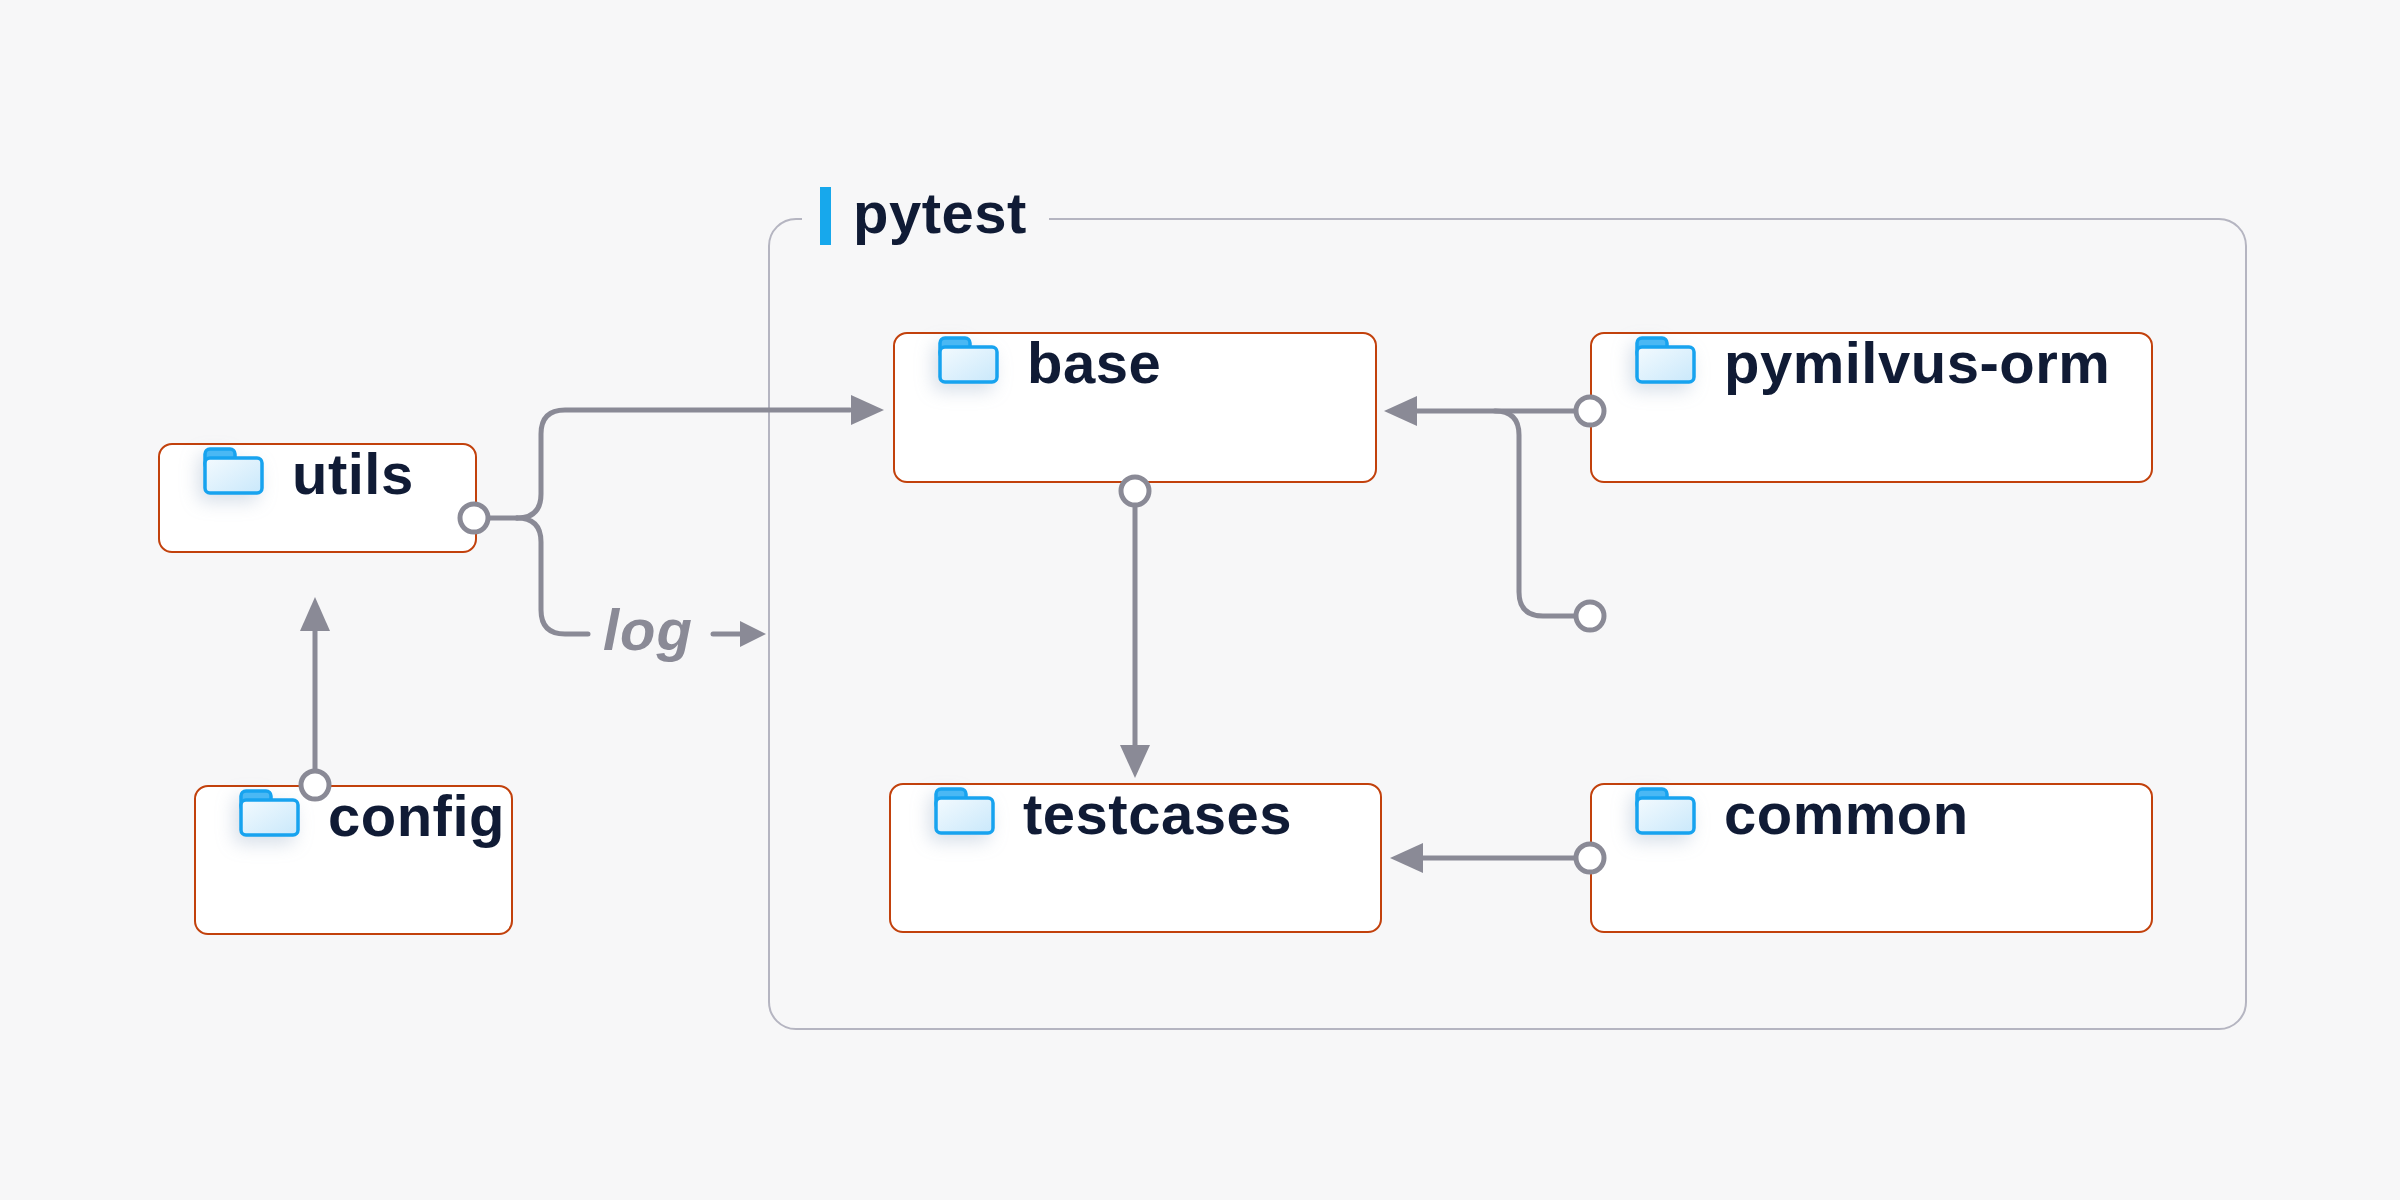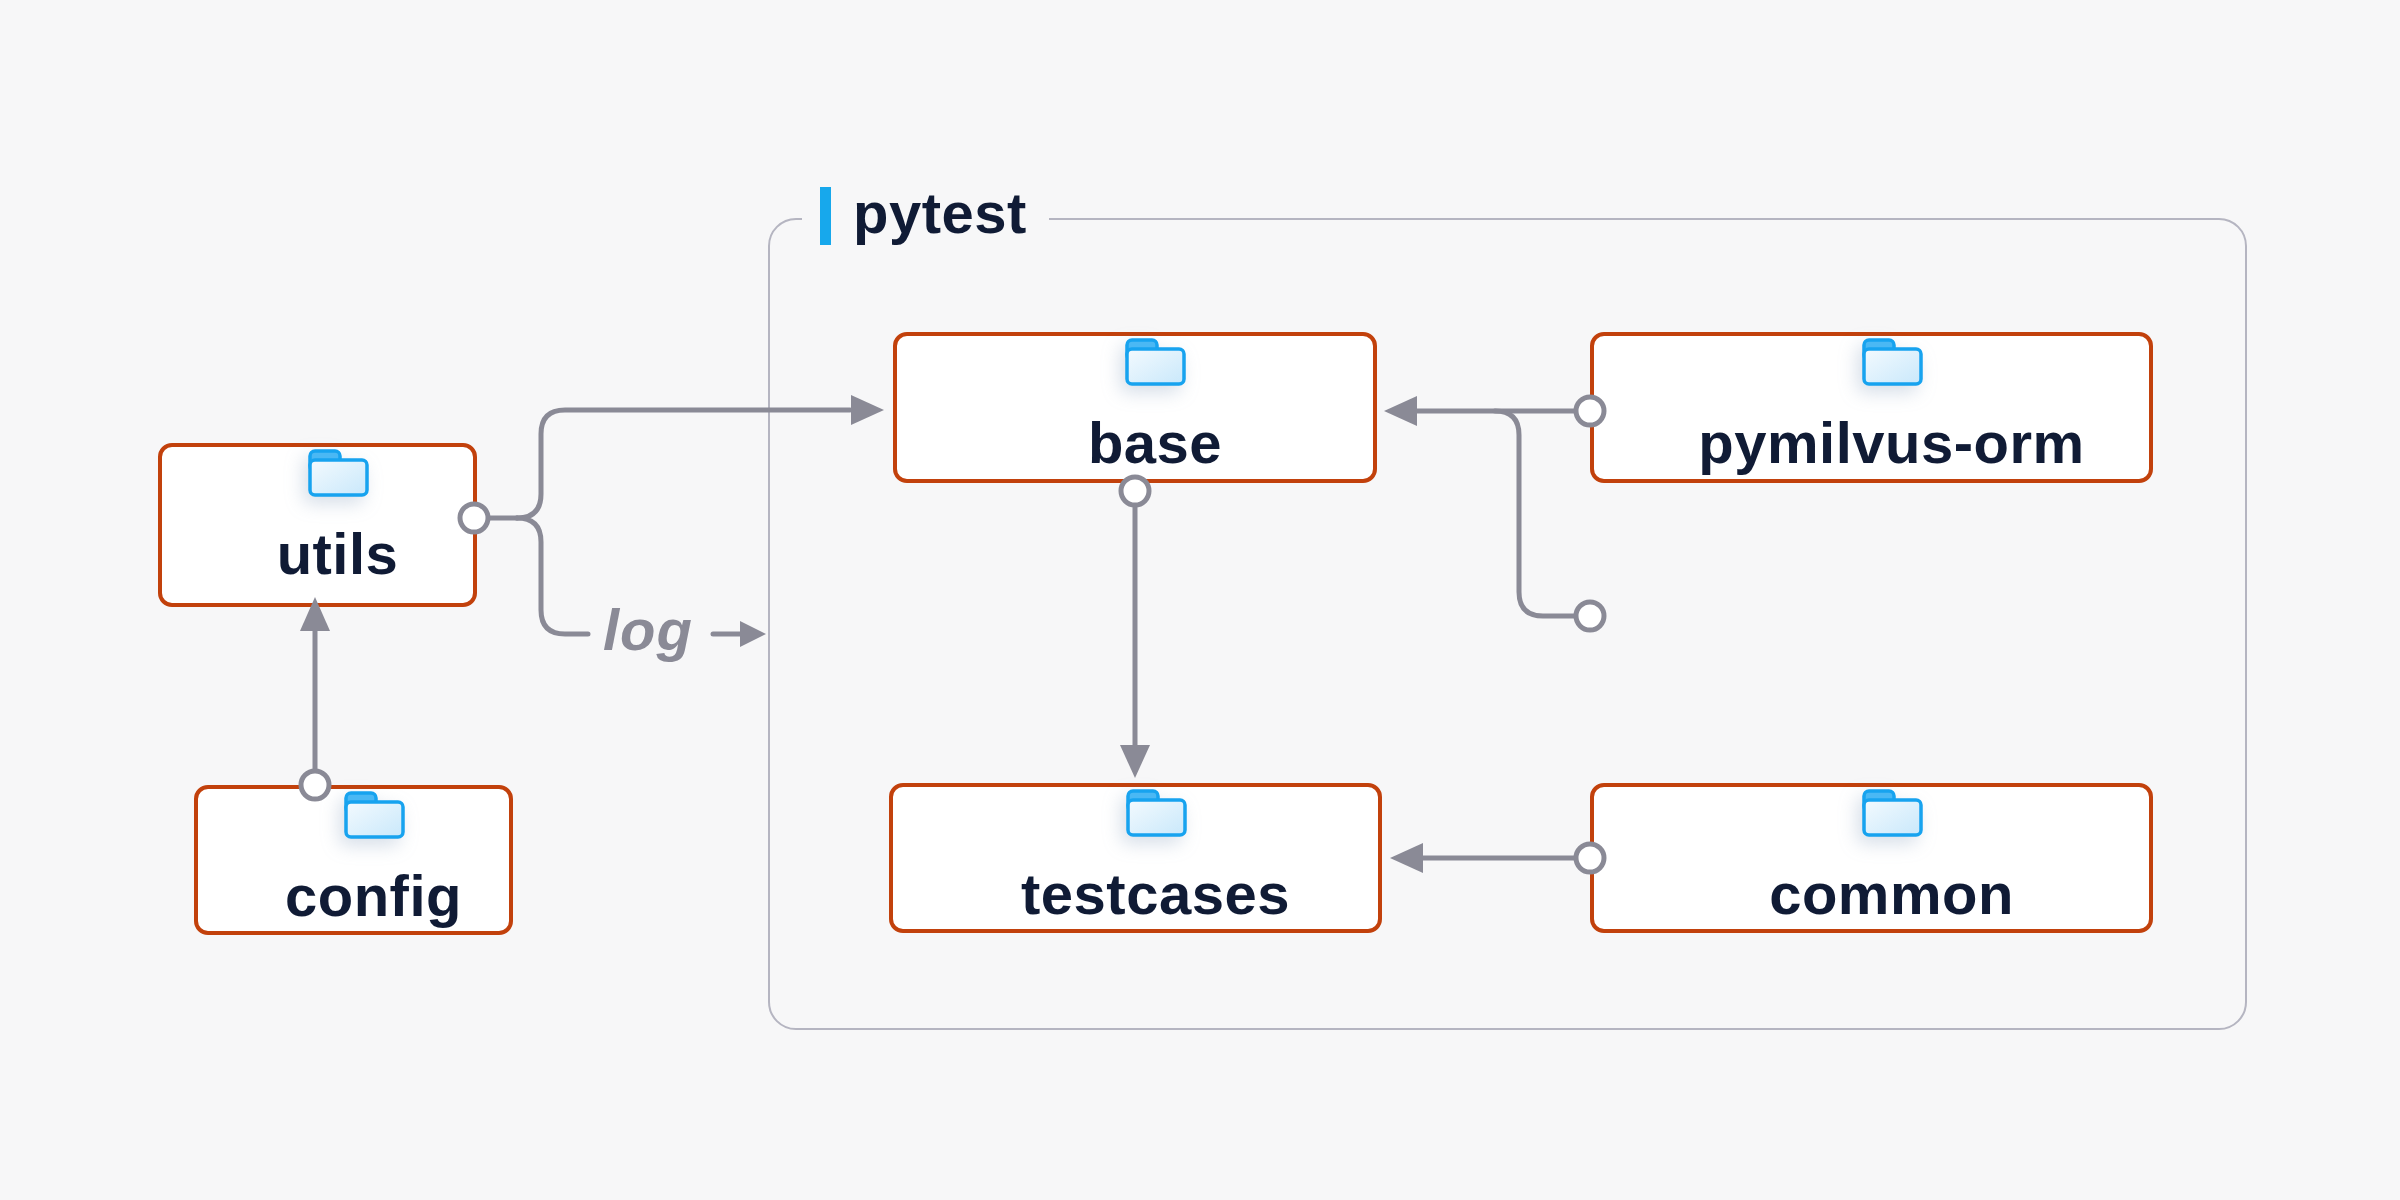--- a/index.html
+++ b/index.html
@@ -50,46 +50,44 @@
     font-weight: 700;
     color: #101b35;
     letter-spacing: 0.5px;
     line-height: 1;
     padding-bottom: 6px;
   }
   
   .node {
     position: absolute;
     background: #ffffff;
-    border: 4px solid #c2410c;
+    border: 2px solid #c2410c;
     border-radius: 14px;
     box-sizing: border-box;
     display: flex;
-    align-items: center;
     padding-left: 40px;
     gap: 26px;
     z-index: 2;
-    flex-direction: column;
   }
   .node .label {
     font-size: 58px;
     font-weight: 700;
     color: #101b35;
     letter-spacing: 0.5px;
     line-height: 1;
     padding-bottom: 8px;
     white-space: nowrap;
   }
   .folder-svg {
     width: 66px;
     height: 52px;
     flex: 0 0 auto;
     filter: drop-shadow(-5px 7px 9px rgba(110, 140, 175, 0.28));
   }
-  #n-utils     { left: 158px;  top: 443px; width: 319px; height: 164px; }
+  #n-utils     { left: 158px;  top: 443px; width: 319px; height: 110px; }
   #n-config    { left: 158px;  top: 785px; width: 319px; height: 150px; margin-left: 36px; }
   #n-base      { left: 893px;  top: 332px; width: 484px; height: 151px; }
   #n-testcases { left: 889px;  top: 783px; width: 493px; height: 150px; }
   #n-pymilvus  { left: 1590px; top: 332px; width: 563px; height: 151px; }
   #n-check     { left: 1590px; top: 537px; width: 563px; height: 151px; }
   #n-common    { left: 1590px; top: 783px; width: 563px; height: 150px; }
   
   #edges-svg {
     position: absolute;
     left: 0;

